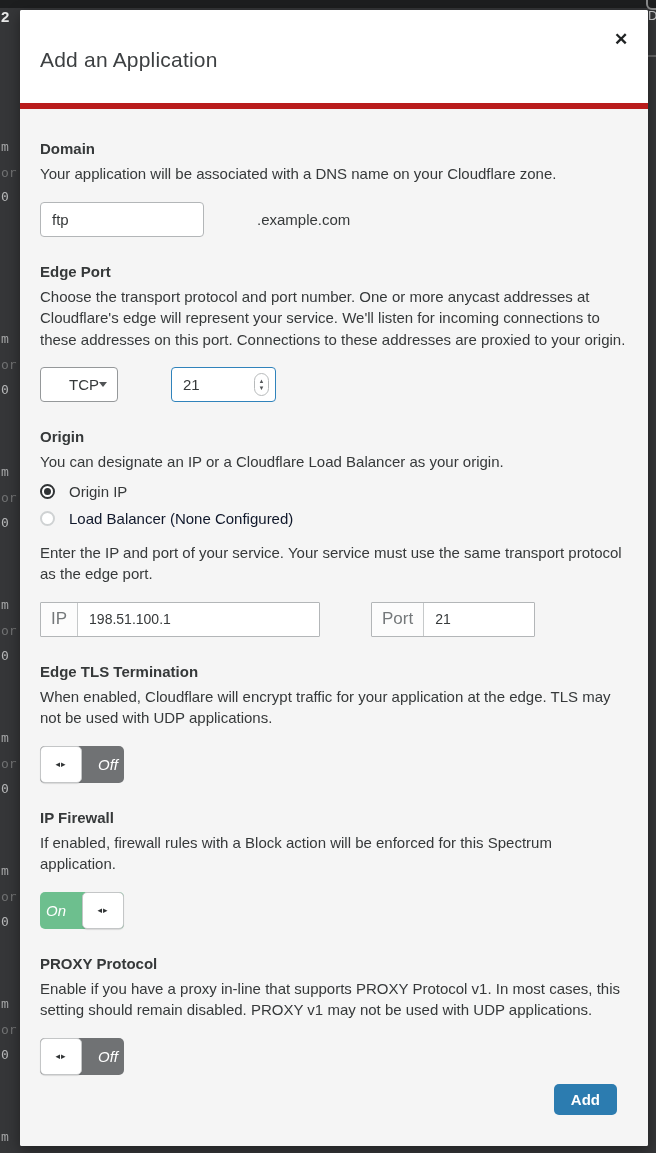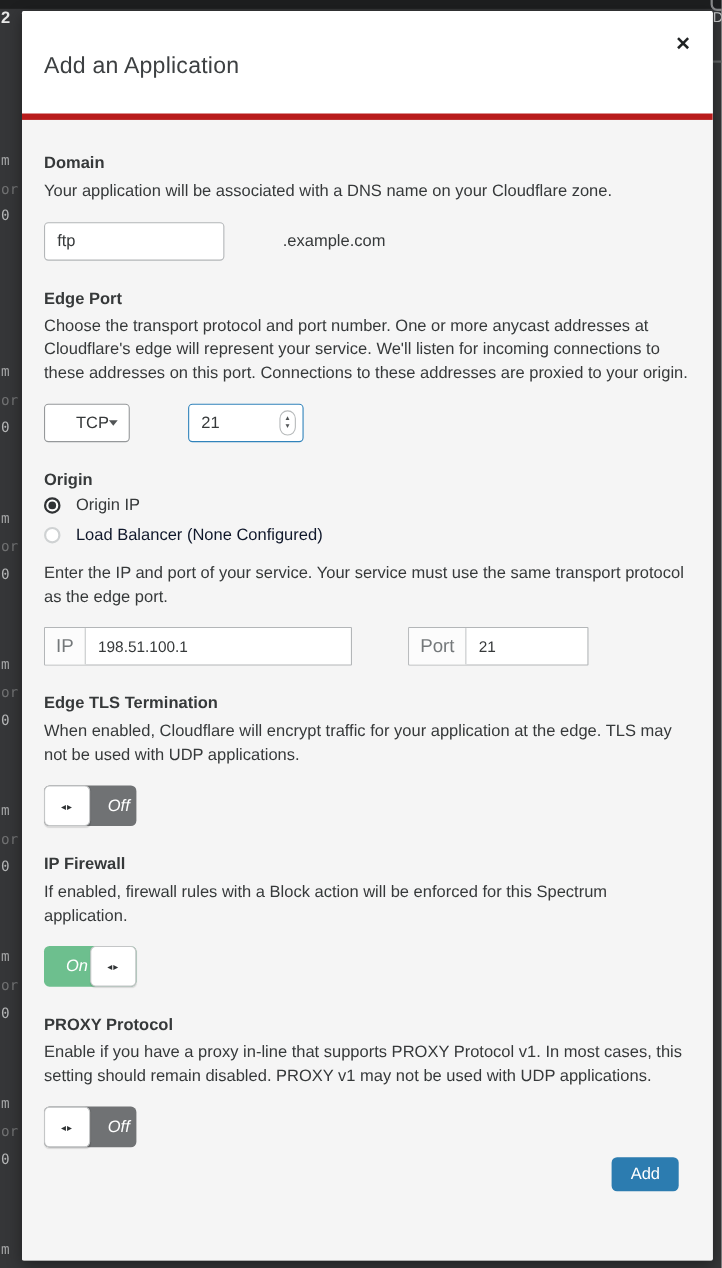--- a/index.html
+++ b/index.html
@@ -111,28 +111,28 @@
   .toggle .knob {
     position:absolute; top:0; width:42px; height:37px; background:#fff;
     border:1px solid #c4c6c7; border-radius:5px; display:flex; align-items:center; justify-content:center;
     font-size:9px; color:#303335; letter-spacing:1px;
     box-shadow:0 1px 1px rgba(0,0,0,0.12);
   }
   .toggle.off { background:#707274; }
   .toggle.off .half-label { right:0; }
   .toggle.off .knob { left:0; }
   .toggle.on { background:#6dbf8e; }
-  .toggle.on .half-label { left:14px; }
+  .toggle.on .half-label { left:0; }
   .toggle.on .knob { right:0; }
 
   
   .footer { display:flex; justify-content:flex-end; padding:9px 11px 0 0; }
   .add-btn {
     height:31px; padding:0 17px; background:#2c7cb0; color:#fff; border:none;
-    border-radius:5px; font-size:15px; font-family:inherit; cursor:pointer;
+    border-radius:5px; font-size:15px; font-family:inherit; cursor:pointer;font-weight:bold;
   }
 </style>
 </head>
 <body>
 
 <div class="top-strip"></div>
 <div>
     <span class="bg-frag" style="top: 10px; color: rgb(232, 232, 232); font-family: &quot;Liberation Sans&quot;, sans-serif; font-weight: bold; font-size: 15px;">2</span>
     <span class="bg-frag" style="top: 140px; color: rgb(163, 164, 165);">m</span>
     <span class="bg-frag" style="top: 166px; color: rgb(112, 113, 114);">or</span>
@@ -191,20 +191,21 @@
           <span class="stepper">
             <span>▲</span>
             <span>▼</span>
           </span>
         </div>
       </div>
     </div>
 
     <div class="section">
       <div class="section-label">Origin</div>
+      <div class="section-desc" style="margin-bottom:10px;">You can designate an IP or a Cloudflare Load Balancer as your origin.</div>
       <div class="radio-group">
         <div class="radio-row">
           <span class="radio-outer">
               <span class="radio-dot"></span>
             </span>
           <span class="radio-label">Origin IP</span>
         </div>
         <div class="radio-row" style="margin-bottom:0;">
           <span class="radio-outer disabled"></span>
           <span class="radio-label disabled">Load Balancer (None Configured)</span>

